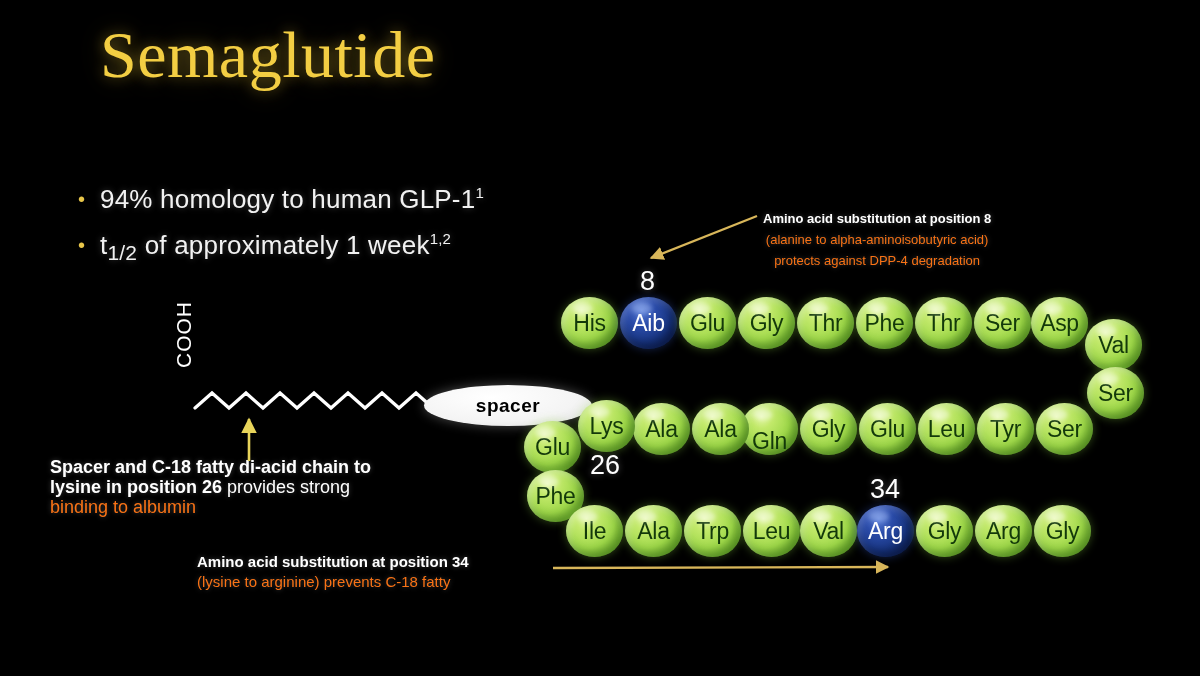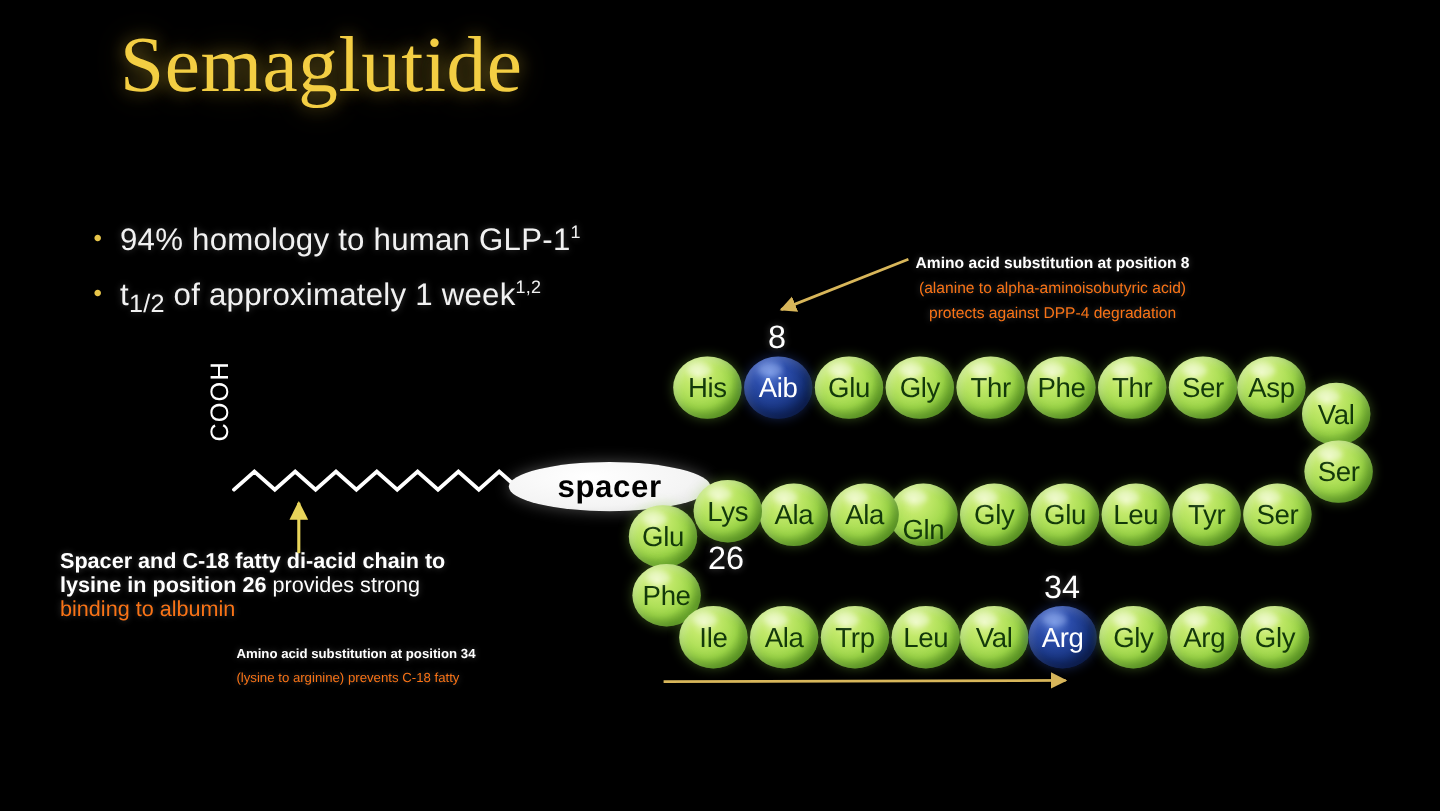--- a/index.html
+++ b/index.html
@@ -30,21 +30,21 @@
   .sup{font-size:15px;vertical-align:super;line-height:0;}
   .sub{font-size:21px;vertical-align:sub;line-height:0;}
 
   
   .anno{position:absolute;color:#ffffff;text-shadow:0 0 5px rgba(255,255,255,.25);}
   .anno .l1{font-weight:bold;}
   .anno .l2,.anno .l3{font-weight:normal;color:#f97316;}
 
   #anno-pos8{left:763px;top:208px;font-size:13px;line-height:21px;text-align:center;}
   #anno-spacer{left:50px;top:457px;font-size:18px;line-height:20px;}
-  #anno-pos34{left:197px;top:535px;font-size:11px;line-height:20px;}
+  #anno-pos34{left:197px;top:552px;font-size:15px;line-height:20px;}
 
   
   .aa{
     position:absolute;width:57px;height:52px;border-radius:50%;
     display:flex;align-items:center;justify-content:center;
     font-size:23px;letter-spacing:-0.3px;
   }
   .aa.green{
     background:radial-gradient(ellipse at 36% 26%, #e4f7a8 0%, #c2e96a 22%, #9fd84a 55%, #6fae2e 82%, #4d7f20 100%);
     color:#13390a;
@@ -71,21 +71,21 @@
   #cooh{
     position:absolute;left:172px;top:368px;
     color:#ffffff;font-size:21px;letter-spacing:1px;
     transform:rotate(-90deg);transform-origin:left top;
     white-space:nowrap;
   }
   #spacer-ellipse{
     position:absolute;left:424px;top:385px;width:168px;height:41px;border-radius:50%;
     background:radial-gradient(ellipse at 40% 30%, #ffffff 0%, #f4f4f4 60%, #d9d9d9 100%);
     display:flex;align-items:center;justify-content:center;
-    color:#000000;font-size:26px;font-weight:bold;letter-spacing:.5px;
+    color:#000000;font-size:19px;font-weight:bold;letter-spacing:.5px;
     box-shadow:0 0 12px rgba(255,255,255,.3);
   }
 
   
   #arrows{position:absolute;left:0;top:0;width:1200px;height:676px;pointer-events:none;}
 </style>
 </head>
 <body>
 
 <div id="slide">

